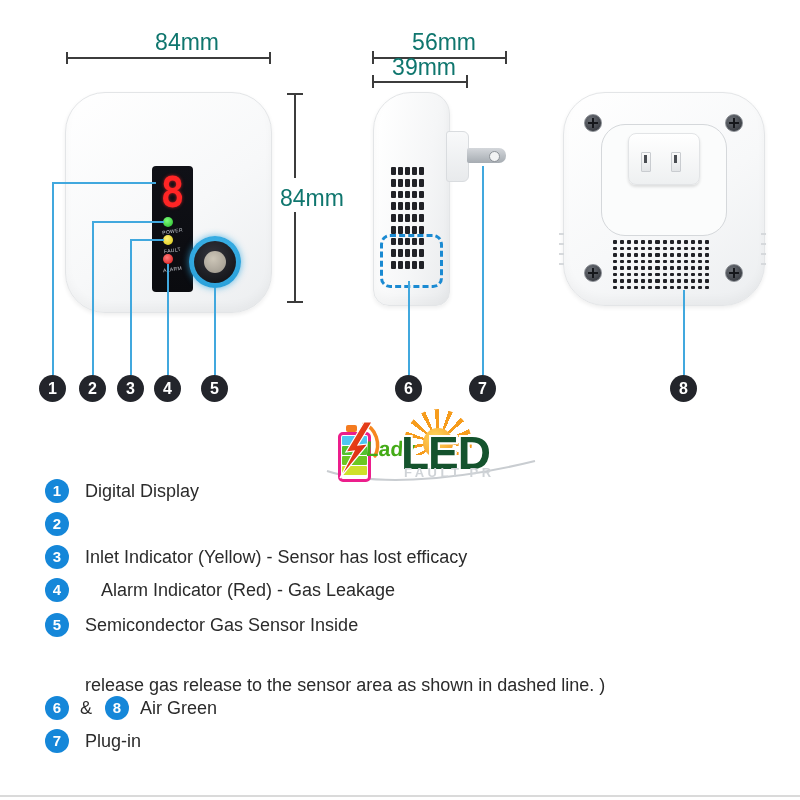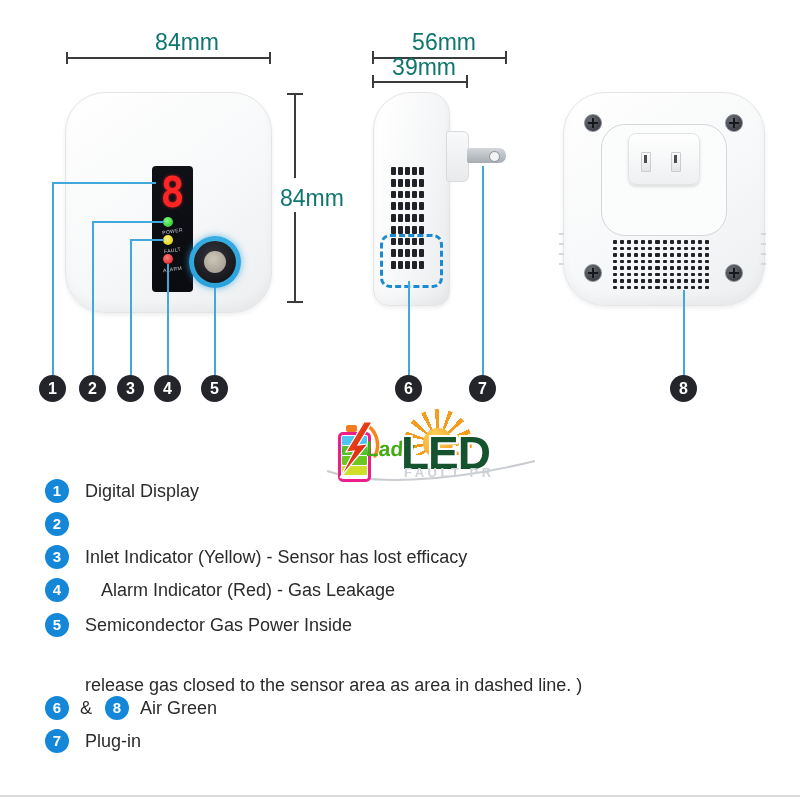--- a/index.html
+++ b/index.html
@@ -362,23 +362,23 @@
 
   <div class="badge" style="left:45px;top:512px;">2</div>
 
   <div class="badge" style="left:45px;top:545px;">3</div>
   <div class="ltext" style="left:85px;top:545px;">Inlet Indicator (Yellow) - Sensor has lost efficacy</div>
 
   <div class="badge" style="left:45px;top:578px;">4</div>
   <div class="ltext" style="left:85px;top:578px;margin-left:16px;">Alarm Indicator (Red) - Gas Leakage</div>
 
   <div class="badge" style="left:45px;top:613px;">5</div>
-  <div class="ltext" style="left:85px;top:613px;">Semicondector Gas Power Inside</div>
-
-  <div class="ltext" style="left:85px;top:673px;">release gas closed to the sensor area as area in dashed line. )</div>
+  <div class="ltext" style="left:85px;top:613px;">Semicondector Gas Sensor Inside</div>
+
+  <div class="ltext" style="left:85px;top:673px;">release gas release to the sensor area as shown in dashed line. )</div>
 
   <div class="badge" style="left:45px;top:696px;">6</div>
   <div class="ltext" style="left:80px;top:696px;">&amp;</div>
   <div class="badge" style="left:105px;top:696px;">8</div>
   <div class="ltext" style="left:140px;top:696px;">Air Green</div>
 
   <div class="badge" style="left:45px;top:729px;">7</div>
   <div class="ltext" style="left:85px;top:729px;">Plug-in</div>
 
   <div class="abs" style="left:0;top:795px;width:800px;height:2px;background:#dadada;"></div>

